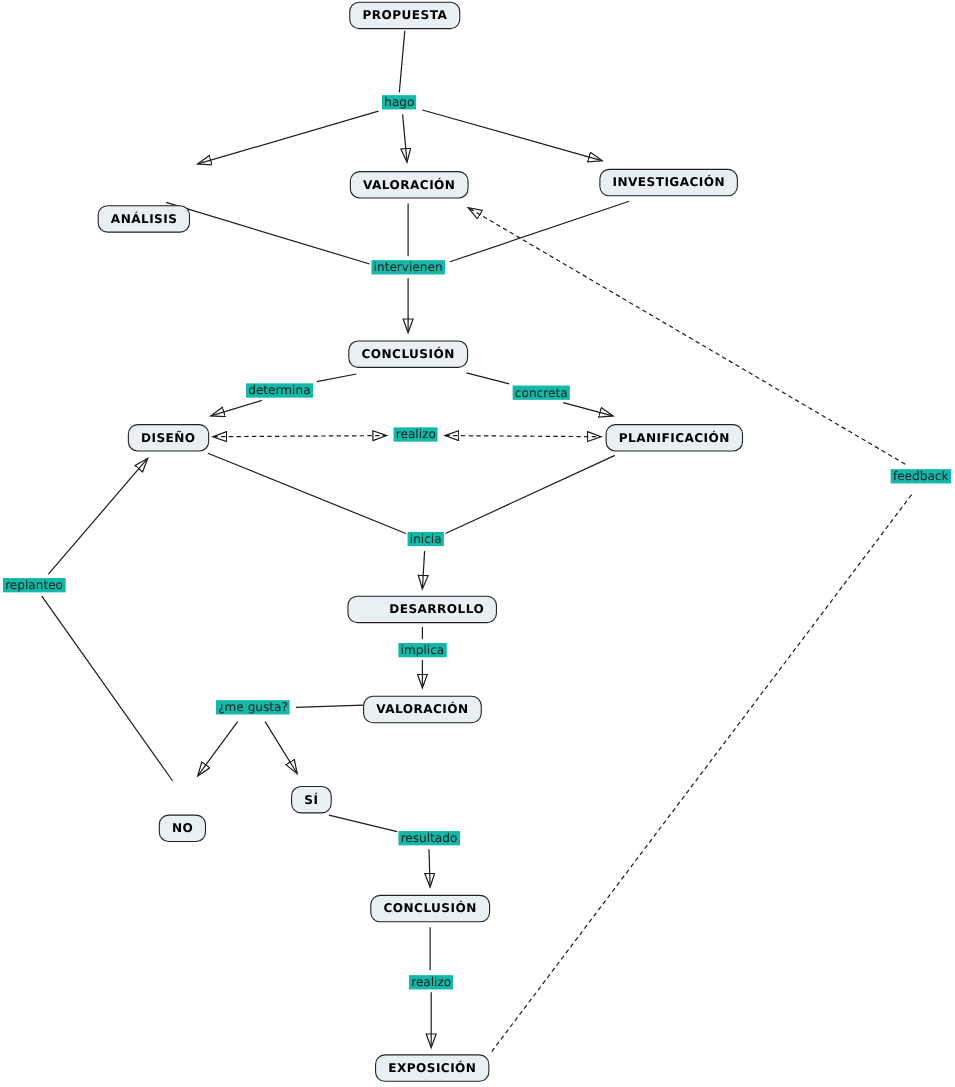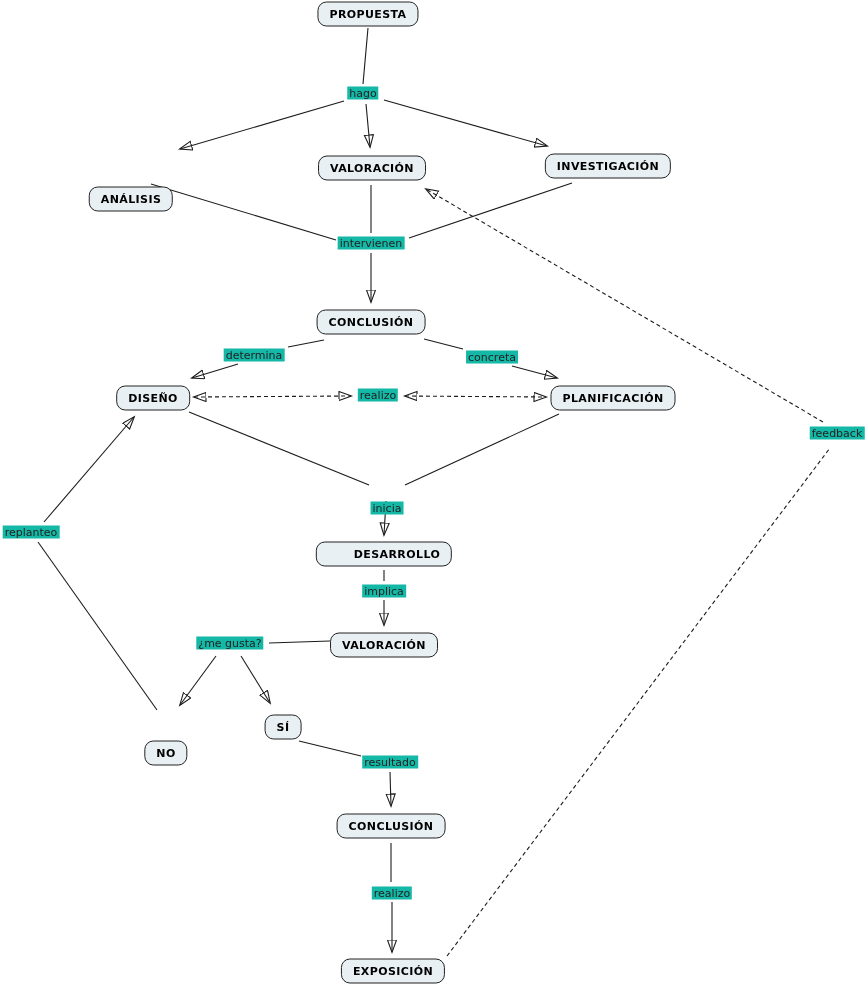--- a/index.html
+++ b/index.html
@@ -106,21 +106,21 @@
   <div class="node" style="left:166px; top:725px;margin-top:28px;">NO</div>
   <div class="node" style="left:283px; top:727px;">SÍ</div>
   <div class="node" style="left:391px; top:826px;">CONCLUSIÓN</div>
   <div class="node" style="left:393px; top:971px;">EXPOSICIÓN</div>
 
   <div class="link-label" style="left:363px; top:93px;">hago</div>
   <div class="link-label" style="left:371px; top:243px;">intervienen</div>
   <div class="link-label" style="left:254px; top:355px;">determina</div>
   <div class="link-label" style="left:492px; top:357px;">concreta</div>
   <div class="link-label" style="left:378px; top:395px;">realizo</div>
-  <div class="link-label" style="left:387px; top:508px;">inicia</div>
+  <div class="link-label" style="left:387px; top:490px;">inicia</div>
   <div class="link-label" style="left:384px; top:591px;">implica</div>
   <div class="link-label" style="left:230px; top:643px;">¿me gusta?</div>
   <div class="link-label" style="left:390px; top:762px;">resultado</div>
   <div class="link-label" style="left:392px; top:893px;">realizo</div>
   <div class="link-label" style="left:31px;  top:532px;">replanteo</div>
   <div class="link-label" style="left:837px; top:433px;">feedback</div>
 
 </div>
 
 </body></html>

